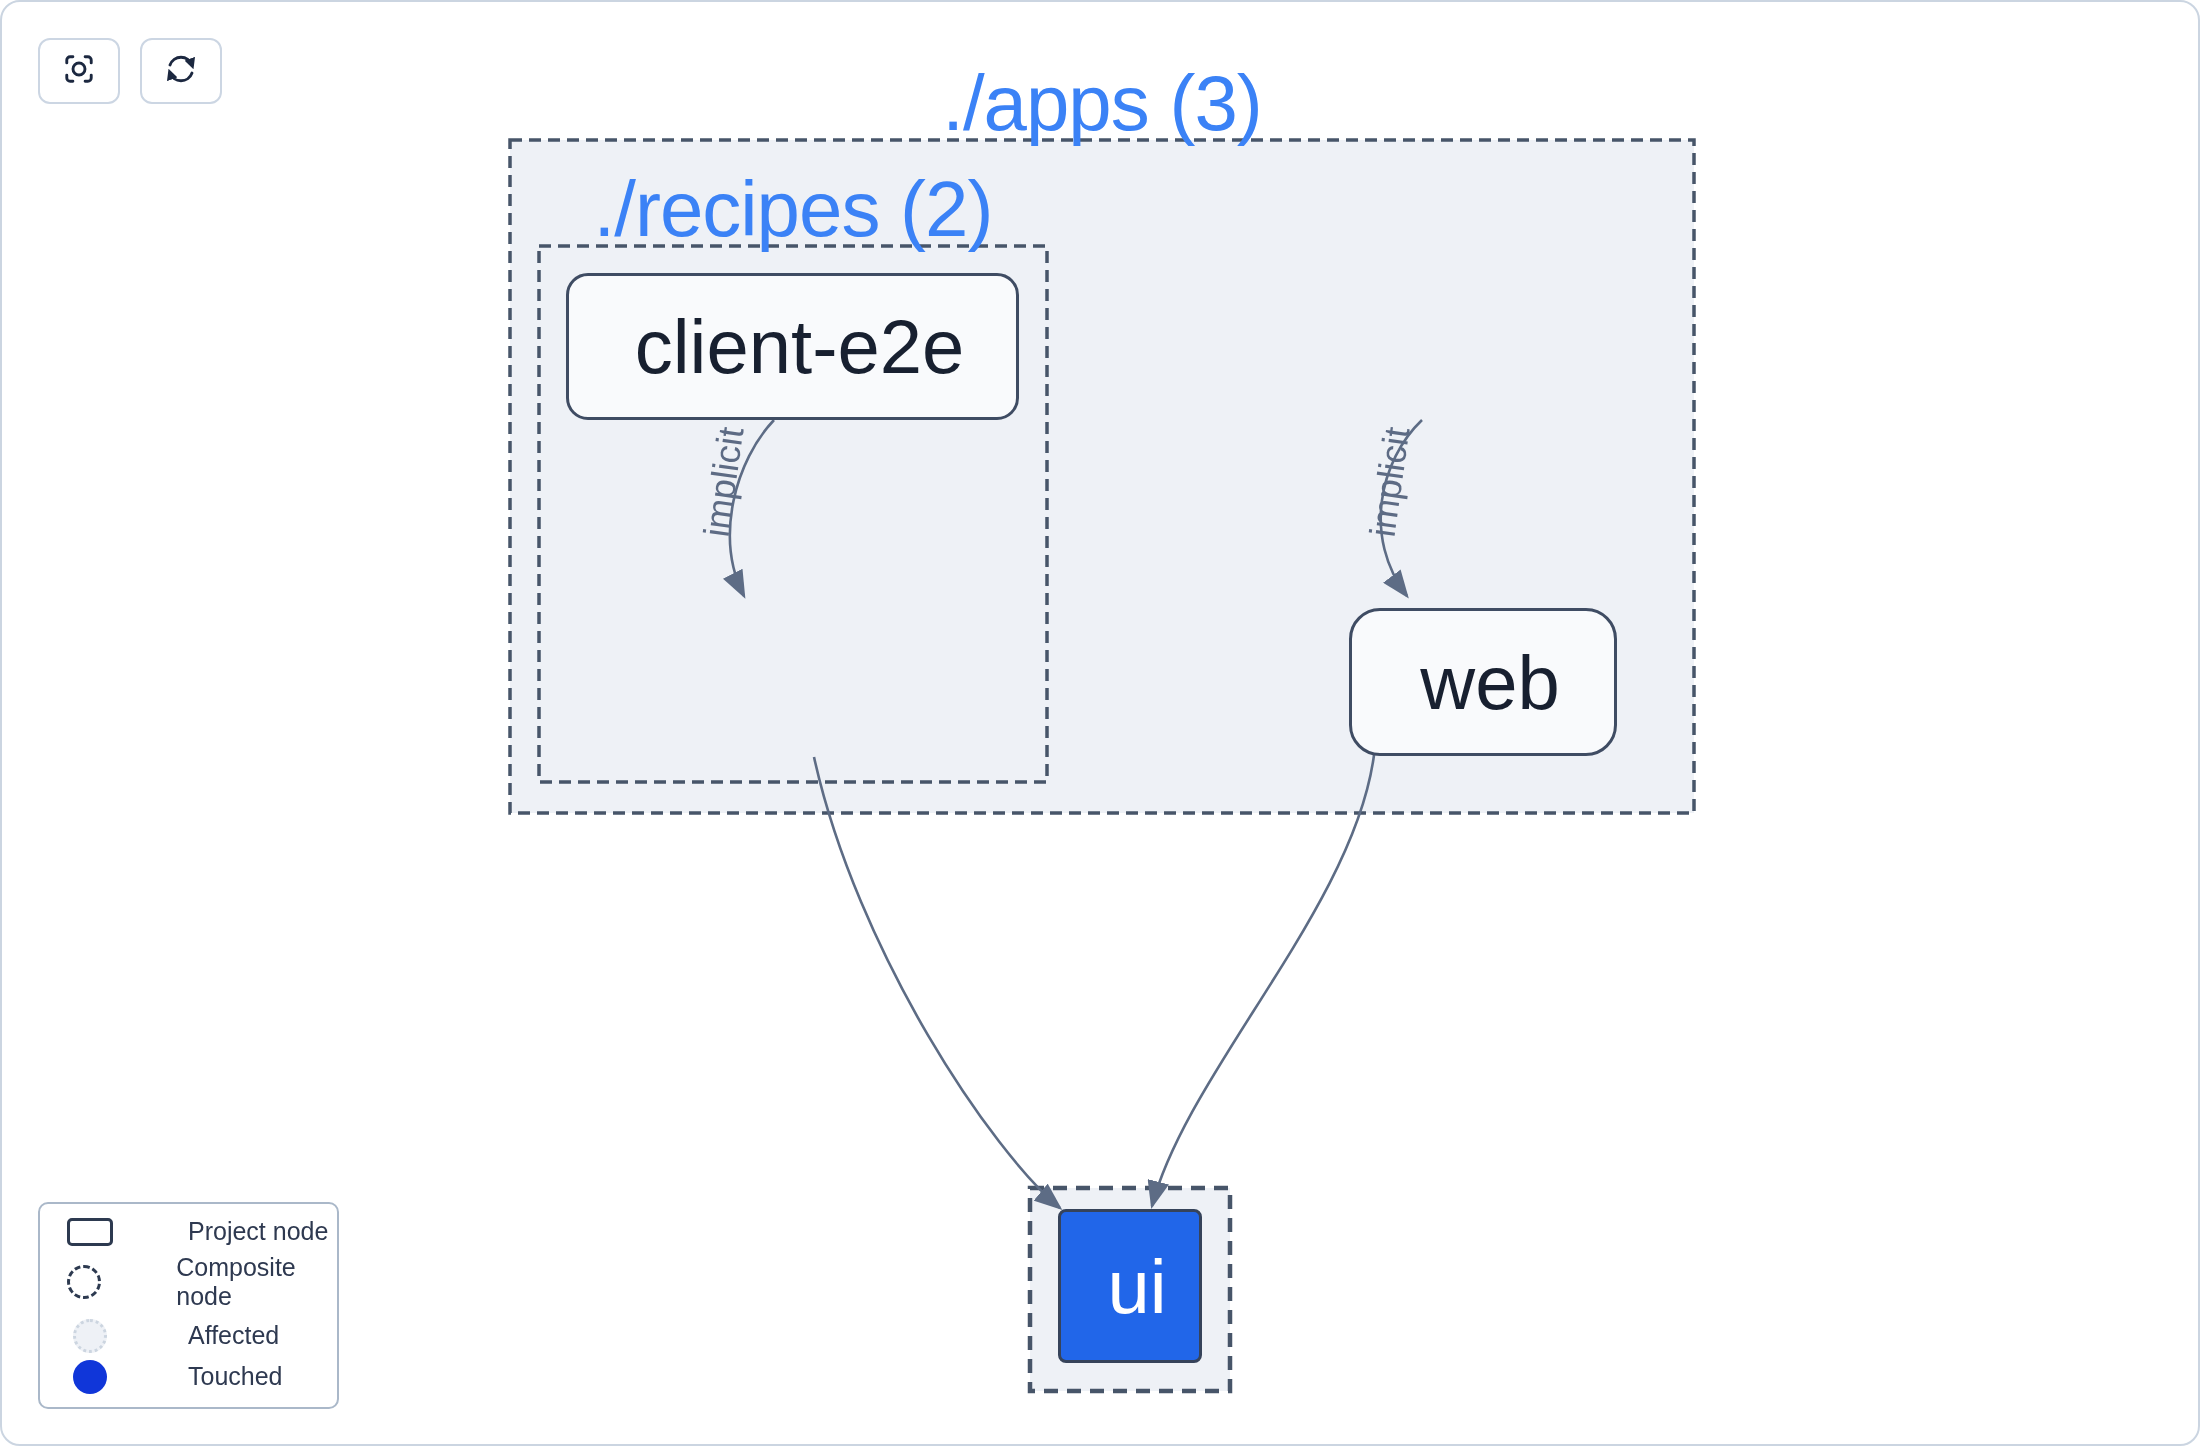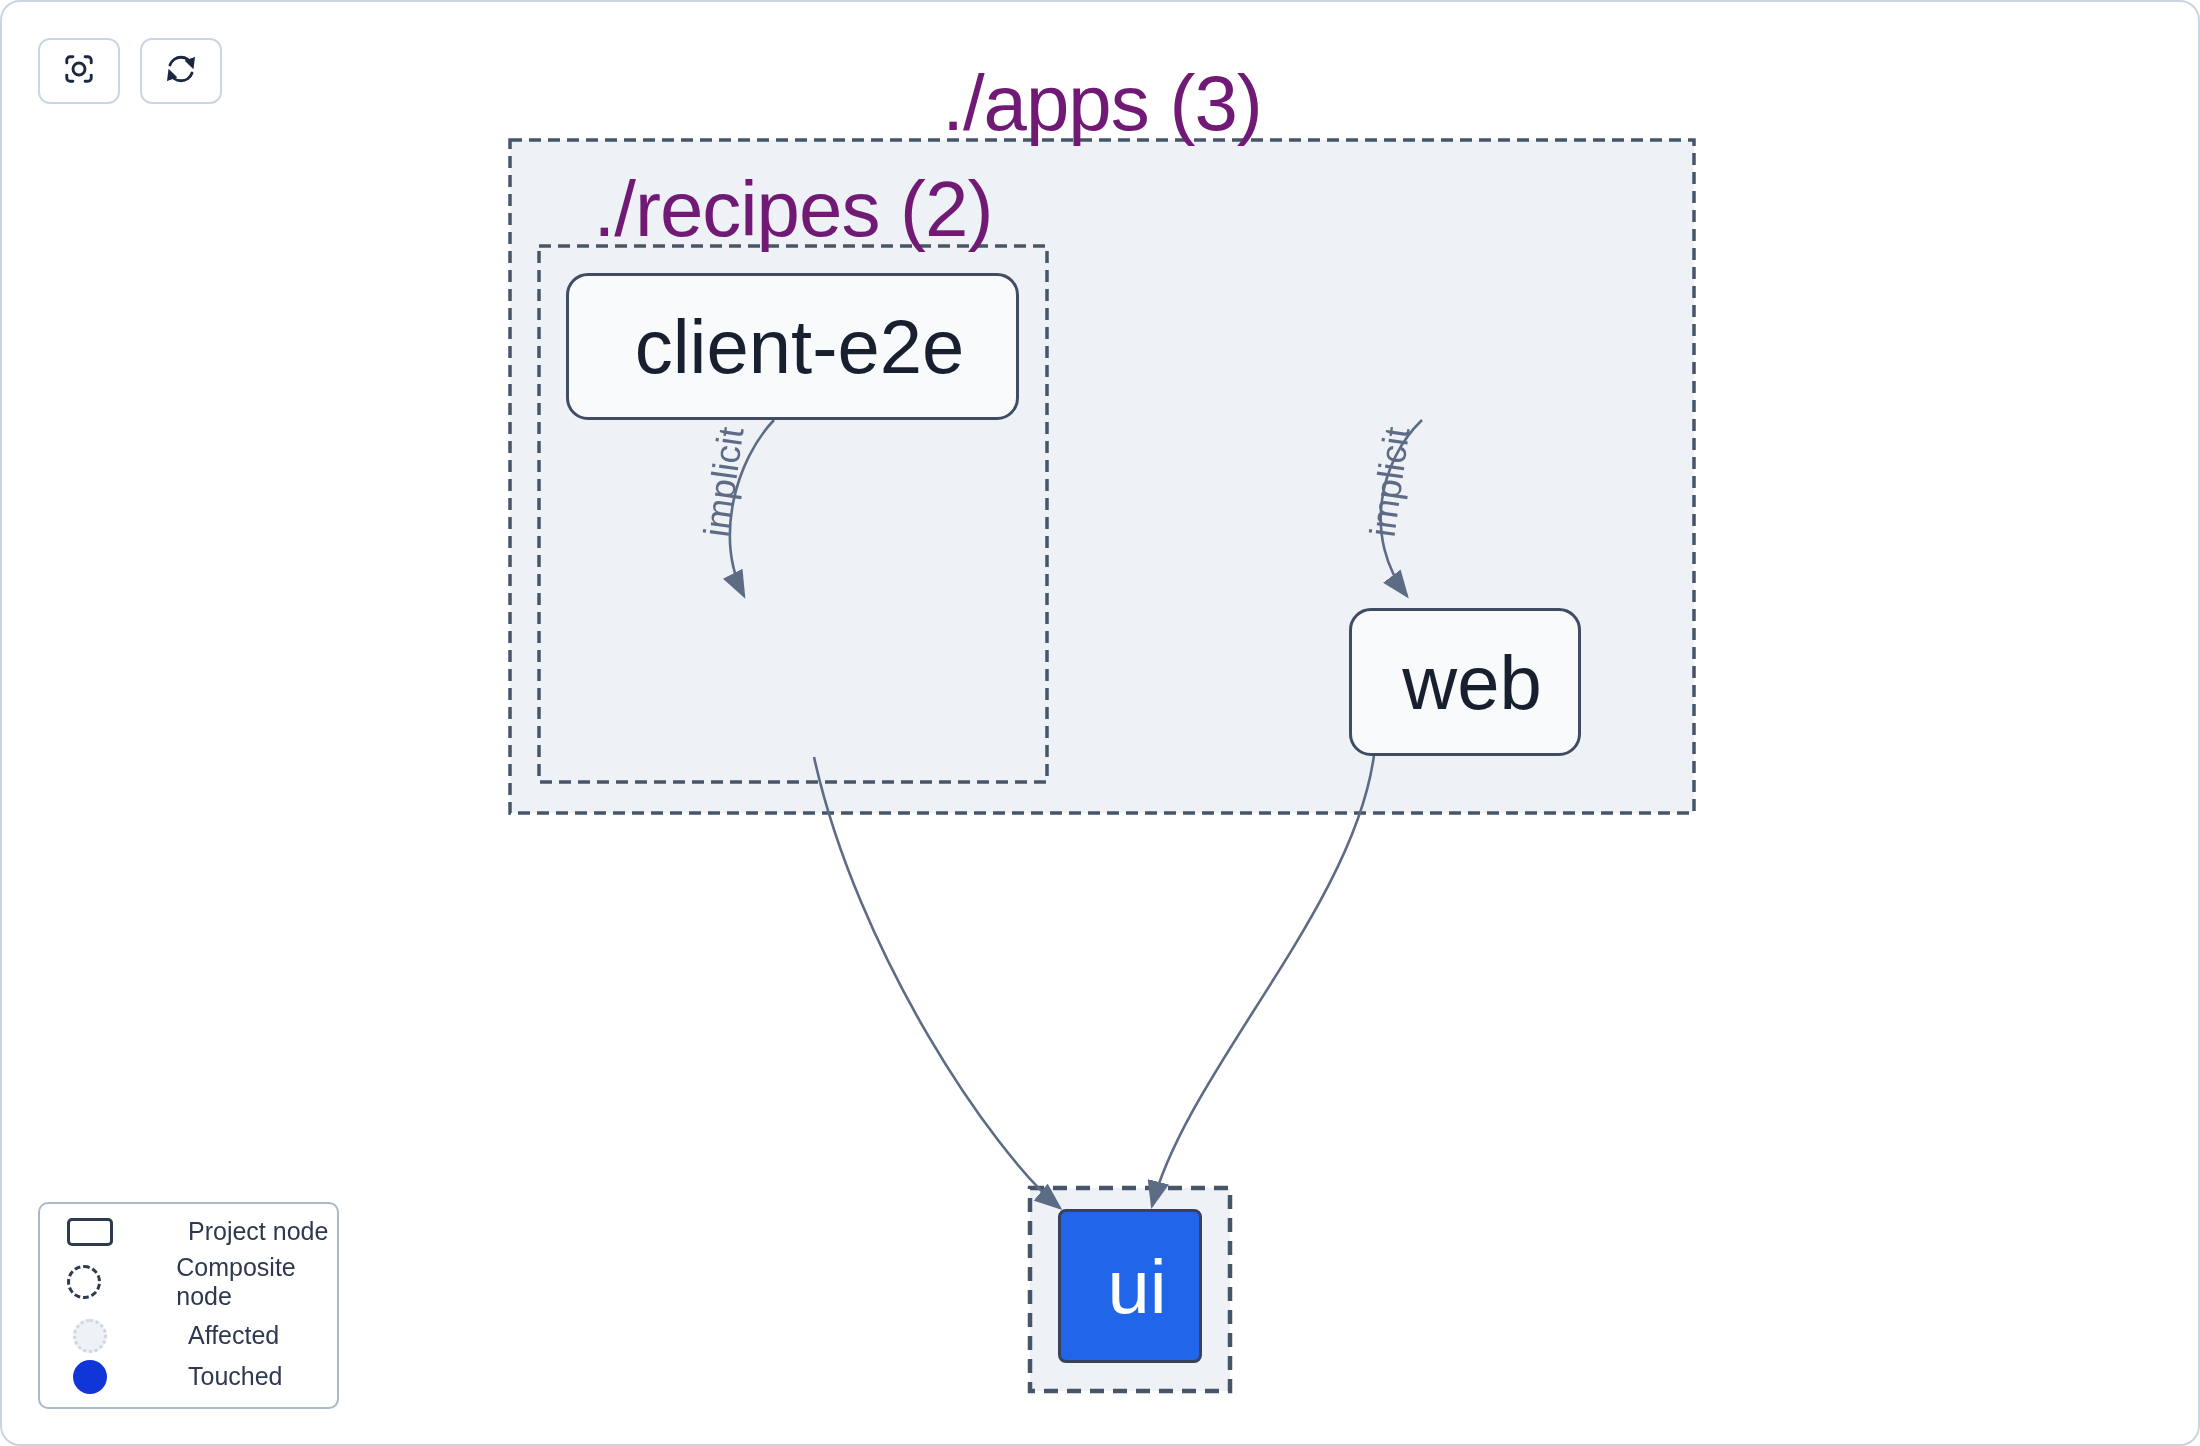--- a/index.html
+++ b/index.html
@@ -14,21 +14,21 @@
   
   .grp { fill:#eef1f6; stroke:#475569; stroke-width:3.5; stroke-dasharray:12 7; }
   .grp-libs { stroke-width:4.5; stroke-dasharray:14 9; }
 
   
   .edge { fill:none; stroke:#5d6c85; stroke-width:2.6; }
 
   
   .group-label {
     position:absolute; text-align:center; font-size:78px; line-height:1;
-    color:#701a75; letter-spacing:-1px; white-space:nowrap;
+    color:#3b82f6; letter-spacing:-1px; white-space:nowrap;
   }
 
   
   .node {
     position:absolute; box-sizing:border-box; background:#f9fafc;
     border:3px solid #3f4c63; border-radius:22px;
     display:flex; align-items:center; justify-content:center;
     font-size:76px; color:#182030; cursor:pointer;padding-left:14px;
   }
   .node-touched { background:#2166e9; color:#ffffff; border-radius:8px; border-color:#36435a; }
@@ -85,21 +85,21 @@
         <path d="M0 0 L28 11 L0 22 Z" fill="#5d6c85"></path>
       </marker>
     </defs>
     <path class="edge" d="M772 418 C734 458 712 535 742 594" marker-end="url(#arrow)"></path>
     <path class="edge" d="M1420 418 C1378 458 1360 535 1405 594" marker-end="url(#arrow)"></path>
     <path class="edge" d="M812 755 C855 950 990 1150 1058 1206" marker-end="url(#arrow)"></path>
     <path class="edge" d="M1372 753 C1352 905 1185 1070 1150 1204" marker-end="url(#arrow)"></path>
   </svg>
 
   <div class="node" style="left:564px; top:271px; width:453px; height:147px;">client-e2e</div>
-  <div class="node" style="left:1347px; top:606px; width:232px; height:148px;">web</div>
+  <div class="node" style="left:1347px; top:606px; width:268px; height:148px;border-radius:31px;">web</div>
   <div class="node node-touched" style="left:1056px; top:1207px; width:144px; height:154px;">ui</div>
 
   <div class="tool-btn" style="left:36px; top:36px;">
     <span>
       <svg viewBox="0 0 36 36" fill="none" stroke="#1c2840" stroke-width="2.6" stroke-linecap="round">
         <path d="M12.5 7 H10 a3 3 0 0 0 -3 3 v2.5"></path>
         <path d="M23.5 7 H26 a3 3 0 0 1 3 3 v2.5"></path>
         <path d="M29 23.5 V26 a3 3 0 0 1 -3 3 h-2.5"></path>
         <path d="M7 23.5 V26 a3 3 0 0 0 3 3 h2.5"></path>
         <circle cx="18" cy="18" r="5.4"></circle>

